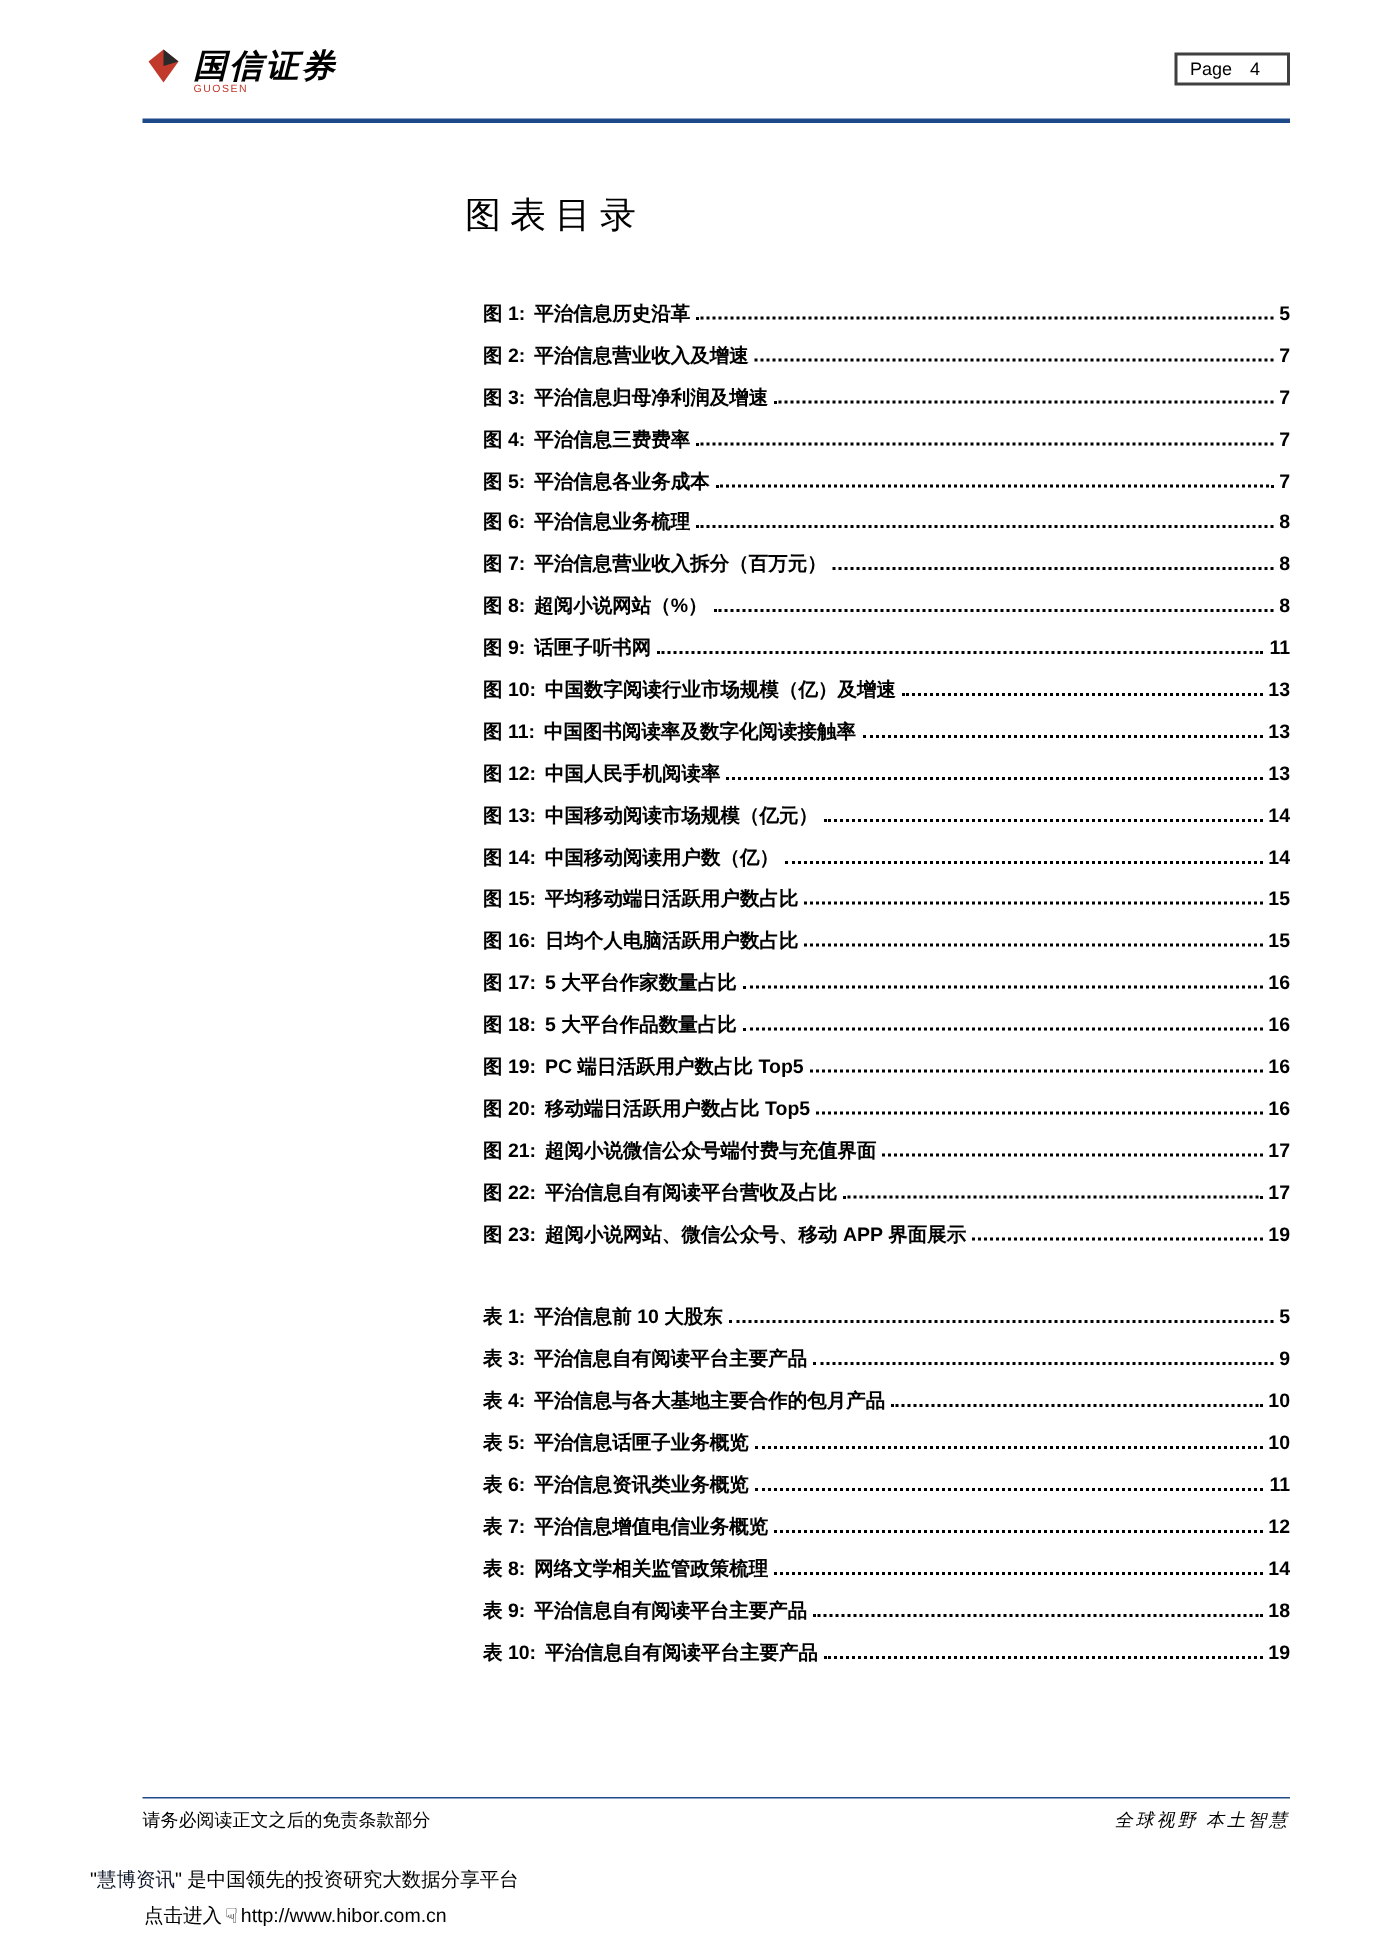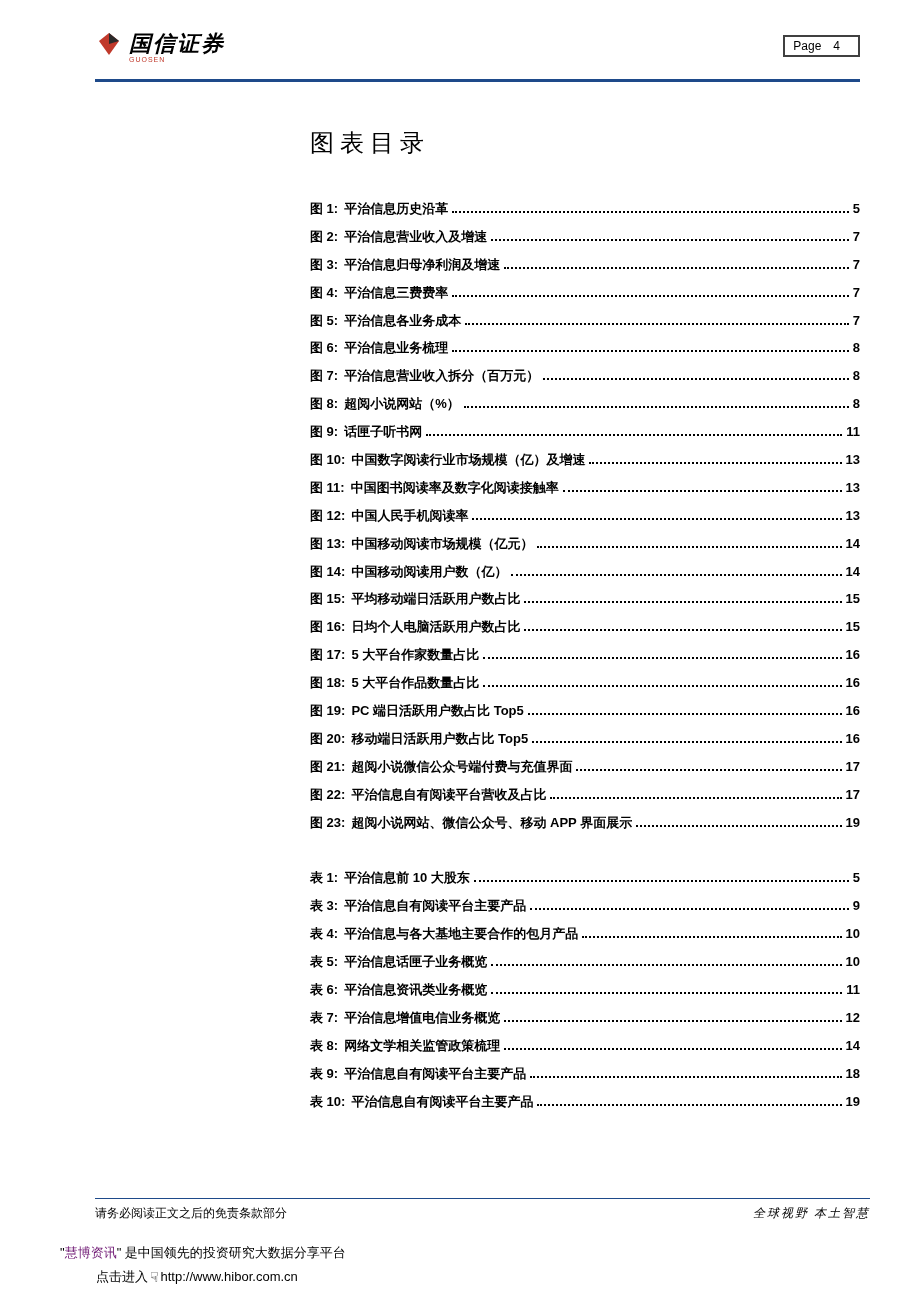--- a/index.html
+++ b/index.html
@@ -56,56 +56,57 @@
       margin-bottom: 42px;
     }
     .toc-list { list-style: none; }
     .toc-item {
       display: flex;
       align-items: baseline;
       font-size: 13px;
       line-height: 1.3;
       margin-bottom: 11px;
       font-weight: bold;
+      margin-left: 12px;
     }
     .toc-label { white-space: nowrap; margin-right: 6px; }
     .toc-text { white-space: nowrap; }
     .toc-dots {
       flex: 1;
       border-bottom: 2px dotted #000;
       margin: 0 4px 3px 4px;
       min-width: 10px;
     }
     .toc-page { white-space: nowrap; }
     .toc-gap { height: 28px; }
     .footer {
       position: absolute;
       bottom: 80px;
       left: 95px;
-      right: 50px;
+      right: 60px;
     }
     .footer-line {
       height: 1px;
       background: #1e4a8a;
       margin-bottom: 6px;
     }
     .footer-row {
       display: flex;
       justify-content: space-between;
       font-size: 12px;
     }
     .footer-right { font-style: italic; font-family: "KaiTi", serif; letter-spacing: 2px; }
     .promo {
       position: absolute;
       bottom: 12px;
       left: 60px;
       font-size: 13px;
       line-height: 1.8;
     }
-    .promo-brand { color: #701a75; }
+    .promo-brand { color: #0f172a; }
     .promo-link { display: flex; align-items: flex-start; gap: 2px; margin-left: 36px; }
     .hand-icon { font-size: 14px; }
   </style>
 </head>
 <body>
 
 <div class="header">
   <div class="logo-block">
     <span>
       <svg width="28" height="28" viewBox="0 0 28 28">

